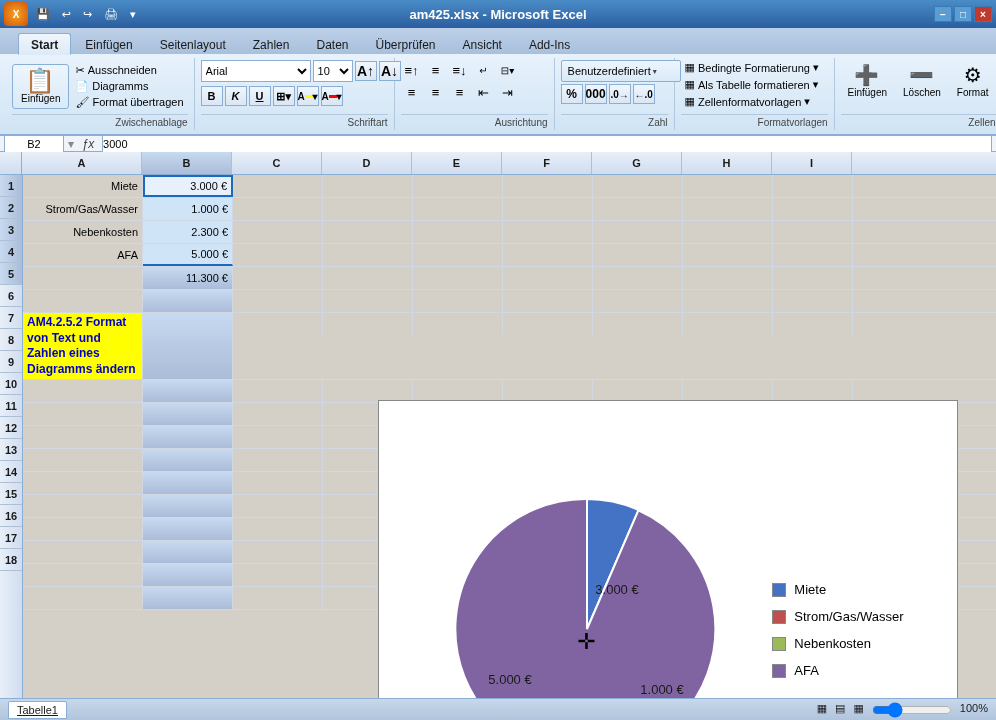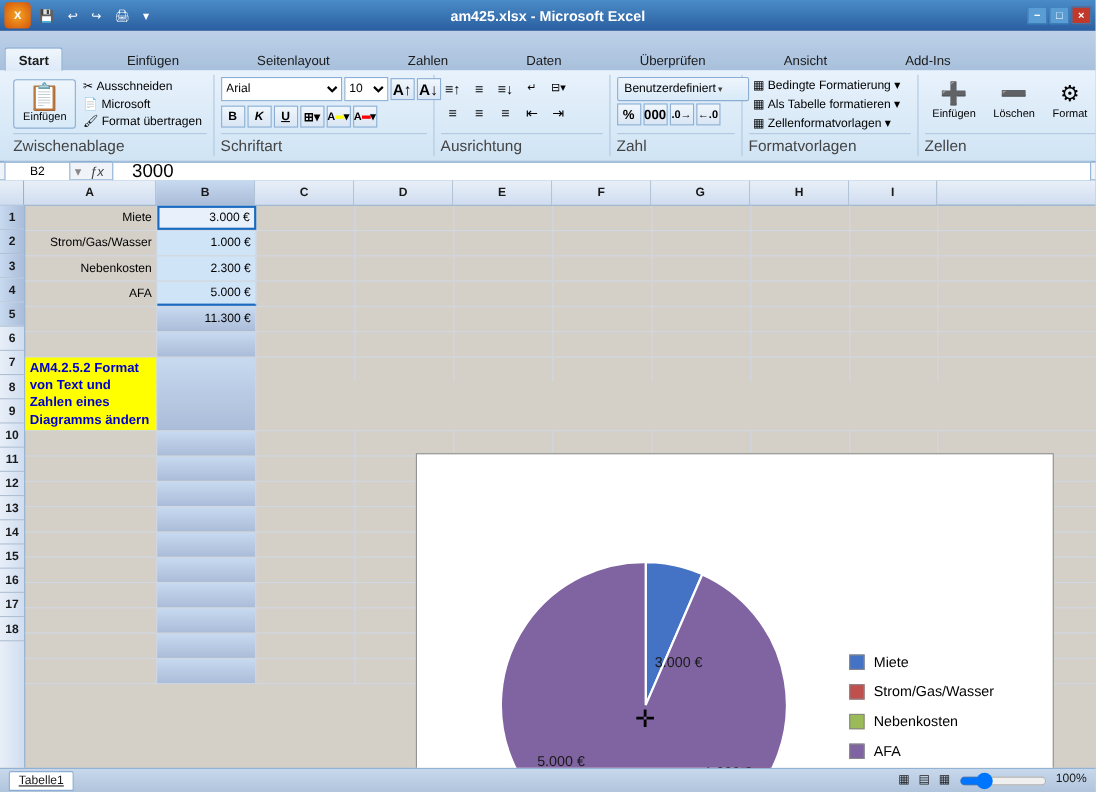--- a/index.html
+++ b/index.html
@@ -47,25 +47,24 @@
       display: flex; align-items: center; justify-content: center;
     }
 
     
     .ribbon {
       background: linear-gradient(to bottom, #e8f0f8, #c5d8ee);
       border-bottom: 2px solid #8bafd4;
     }
     .ribbon-tabs {
       display: flex;
-      padding: 0 4px;
+      padding: 0 18px;
       background: linear-gradient(to bottom, #bdd0e8, #a8c0dc);
-      height: 36px;
+      height: 26px;
       align-items: flex-end;
-      gap: 44px;
     }
     .ribbon-tab {
       padding: 4px 12px 2px;
       cursor: pointer;
       font-size: 12px;
       color: #1a1a1a;
       border: 1px solid transparent;
       border-bottom: none;
       background: transparent;
       margin-right: 1px;
@@ -93,22 +92,22 @@
       padding: 2px 6px;
       min-width: fit-content;
     }
     .ribbon-group-content {
       display: flex;
       gap: 2px;
       flex: 1;
       align-items: center;
     }
     .ribbon-group-label {
-      font-size: 14px;
-      text-align: left;
+      font-size: 10px;
+      text-align: right;
       color: #444;
       padding-top: 2px;
       border-top: 1px solid #b0c8e0;
       margin-top: 2px;
     }
     .small-btns { display: flex; flex-direction: column; gap: 1px; }
     .small-btn {
       padding: 1px 4px; cursor: pointer;
       background: transparent; border: none; font-size: 11px;
       display: flex; align-items: center; gap: 3px;
@@ -147,21 +146,21 @@
       display: flex; align-items: center; justify-content: center;
     }
     .formula-divider { color: #888; }
     .fx-btn {
       font-size: 12px; font-style: italic; color: #444;
       width: 20px; text-align: center;
     }
     .formula-input {
       flex: 1; border: none; background: white;
       border: 1px solid #8bafd4; height: 18px;
-      padding: 0 17px; font-size: 17px;
+      padding: 0 0; font-size: 11px;
     }
     .col-headers {
       display: flex;
       background: linear-gradient(to bottom, #e8eff8, #d0ddf0);
       border-bottom: 1px solid #8bafd4;
     }
     .corner-cell {
       width: 22px; min-width: 22px;
       height: 22px;
       border-right: 1px solid #8bafd4;
@@ -393,21 +392,21 @@
     <div class="ribbon-content">
 
       <div class="ribbon-group">
         <div class="ribbon-group-content">
           <div class="large-ribbon-btn">
             <div class="large-icon">📋</div>
             <span>Einfügen</span>
           </div>
           <div class="small-btns">
             <div class="small-btn">✂ <span>Ausschneiden</span></div>
-            <div class="small-btn">📄 <span>Microsoft</span></div>
+            <div class="small-btn">📄 <span>Diagramms</span></div>
             <div class="small-btn">🖌 <span>Format übertragen</span></div>
           </div>
         </div>
         <div class="ribbon-group-label">Zwischenablage</div>
       </div>
 
       <div class="ribbon-group" style="min-width:200px;">
         <div class="ribbon-group-content" style="flex-direction:column; align-items:flex-start;">
           <div class="font-row">
             <select class="font-select">

